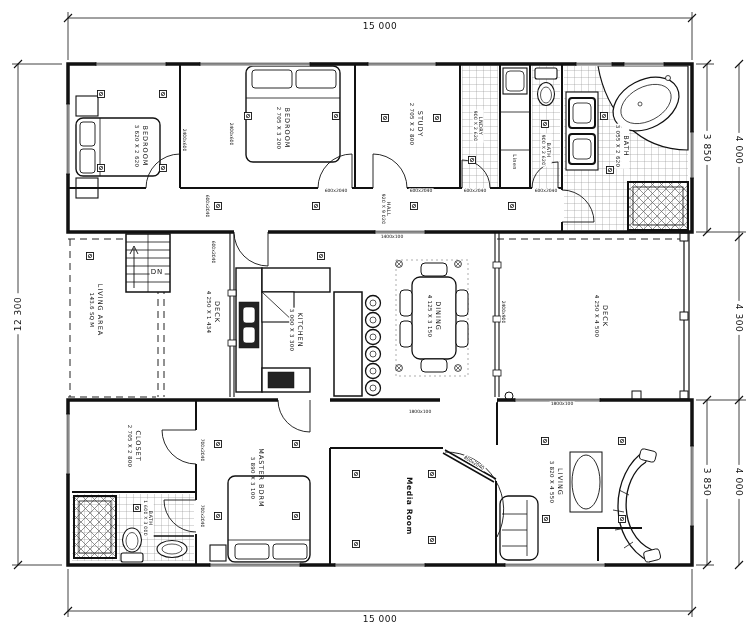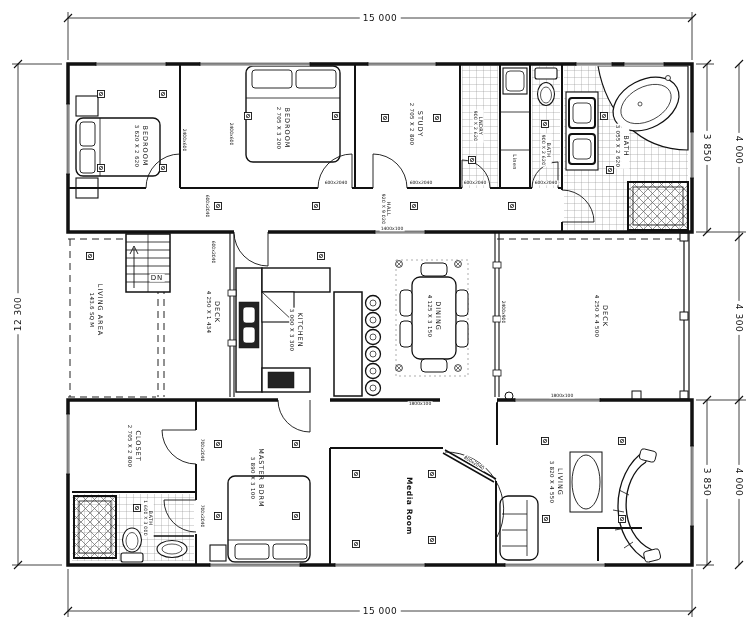--- a/index.html
+++ b/index.html
@@ -2,21 +2,21 @@
 <html><head>
 <meta charset="utf-8">
 <style>
   html,body{margin:0;padding:0;background:#fff;}
   #canvas{position:relative;width:750px;height:637px;background:#fff;overflow:hidden;
           font-family:"DejaVu Sans",sans-serif;color:#111;}
   svg{position:absolute;left:0;top:0;}
   .lbl{position:absolute;text-align:center;white-space:nowrap;line-height:1.2;color:#111;}
   .v{transform:translate(-50%,-50%) rotate(90deg);}
   .vccw{transform:translate(-50%,-50%) rotate(-90deg);}
-  .h{transform:translate(-50%,-50%);}
+  .h{transform:translate(-50%,-50%);margin-top:8px;}
   .d30{transform:translate(-50%,-50%) rotate(31deg);}
   .room-name{font-size:6.5px;letter-spacing:1px;}
   .room-size{font-size:5.5px;letter-spacing:.3px;}
   .tinyl .room-name{font-size:5px;letter-spacing:.4px;}
   .tinyl .room-size{font-size:4.5px;}
   .big .room-name{font-size:7.5px;font-weight:700;letter-spacing:.6px;}
   .bg{background:#fff;padding:0 1px;}
   .dim{font-size:9px;background:#fff;padding:0 3px;letter-spacing:.5px;}
   .tag{font-size:4.5px;background:#fff;padding:0 1px;letter-spacing:0;}
   .dn{font-size:7px;letter-spacing:1px;}
@@ -410,21 +410,21 @@
   <div class="room-name">MASTER BDRM</div>
       <div class="room-size">3 890 X 3 100</div>
     </div>
 <div class="lbl v big" style="left:409px;top:506px">
   <div class="room-name">Media Room</div>
     </div>
 <div class="lbl v" style="left:556px;top:482px">
   <div class="room-name">LIVING</div>
       <div class="room-size">3 820 X 4 550</div>
     </div>
-<div class="lbl h dn" style="left:157px;top:278px">
+<div class="lbl h dn" style="left:157px;top:264px">
   <span class="bg">DN</span></div>
 
 <div class="lbl h dim" style="left:380px;top:18px">15 000</div>
 <div class="lbl h dim" style="left:380px;top:611px">15 000</div>
 <div class="lbl vccw dim" style="left:18px;top:314px">12 300</div>
 <div class="lbl v dim" style="left:707px;top:148px">3 850</div>
 <div class="lbl v dim" style="left:707px;top:482px">3 850</div>
 <div class="lbl v dim" style="left:739px;top:150px">4 000</div>
 <div class="lbl v dim" style="left:739px;top:318px">4 300</div>
 <div class="lbl v dim" style="left:739px;top:482px">4 000</div>

